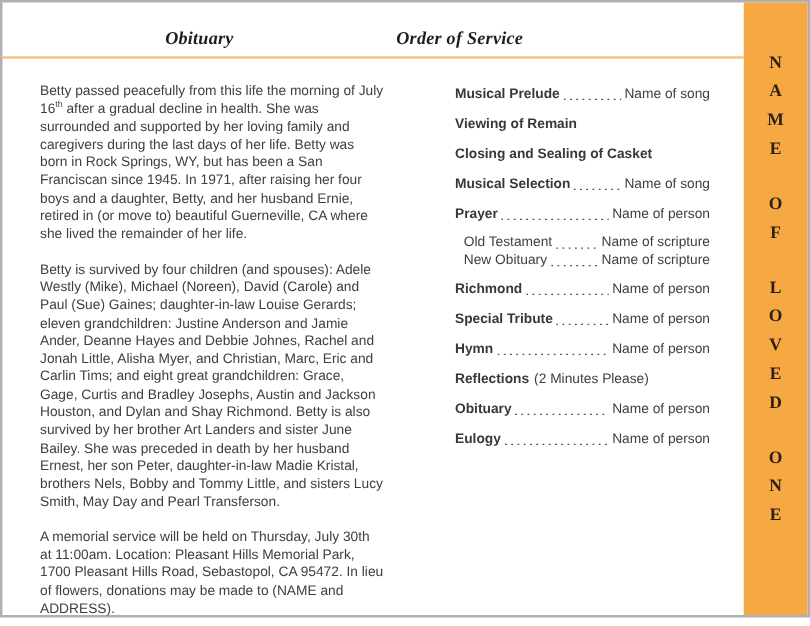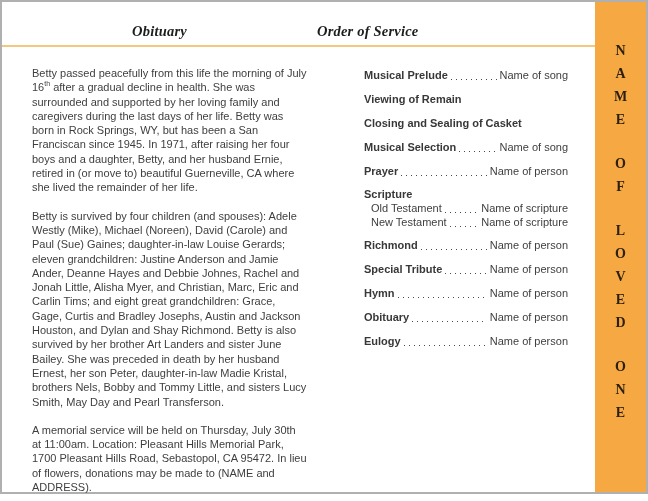--- a/index.html
+++ b/index.html
@@ -99,48 +99,49 @@
           <span class="svc-label">Musical Selection</span>
           <span class="leader"></span>
           <span class="svc-value">Name of song</span>
         </div>
         <div class="svc-row">
           <span class="svc-label">Prayer</span>
           <span class="leader"></span>
           <span class="svc-value">Name of person</span>
         </div>
         <div class="svc-group">
-          <div class="svc-row tight">
-            <span class="svc-label">Scripture</span>
-          </div>
           <div class="svc-row tight sub-indent">
             <span class="svc-sublabel">Old Testament</span>
             <span class="leader"></span>
             <span class="svc-value">Name of scripture</span>
           </div>
           <div class="svc-row tight sub-indent">
-            <span class="svc-sublabel">New Testament</span>
+            <span class="svc-sublabel">New Obituary</span>
             <span class="leader"></span>
             <span class="svc-value">Name of scripture</span>
           </div>
         </div>
         <div class="svc-row">
           <span class="svc-label">Richmond</span>
           <span class="leader"></span>
           <span class="svc-value">Name of person</span>
         </div>
         <div class="svc-row">
           <span class="svc-label">Special Tribute</span>
           <span class="leader"></span>
           <span class="svc-value">Name of person</span>
         </div>
         <div class="svc-row">
           <span class="svc-label">Hymn</span>
           <span class="leader"></span>
           <span class="svc-value">Name of person</span>
+        </div>
+        <div class="svc-row">
+          <span class="svc-label">Reflections</span>
+          <span class="svc-note">(2 Minutes Please)</span>
         </div>
         <div class="svc-row">
           <span class="svc-label">Obituary</span>
           <span class="leader"></span>
           <span class="svc-value">Name of person</span>
         </div>
         <div class="svc-row">
           <span class="svc-label">Eulogy</span>
           <span class="leader"></span>
           <span class="svc-value">Name of person</span>

